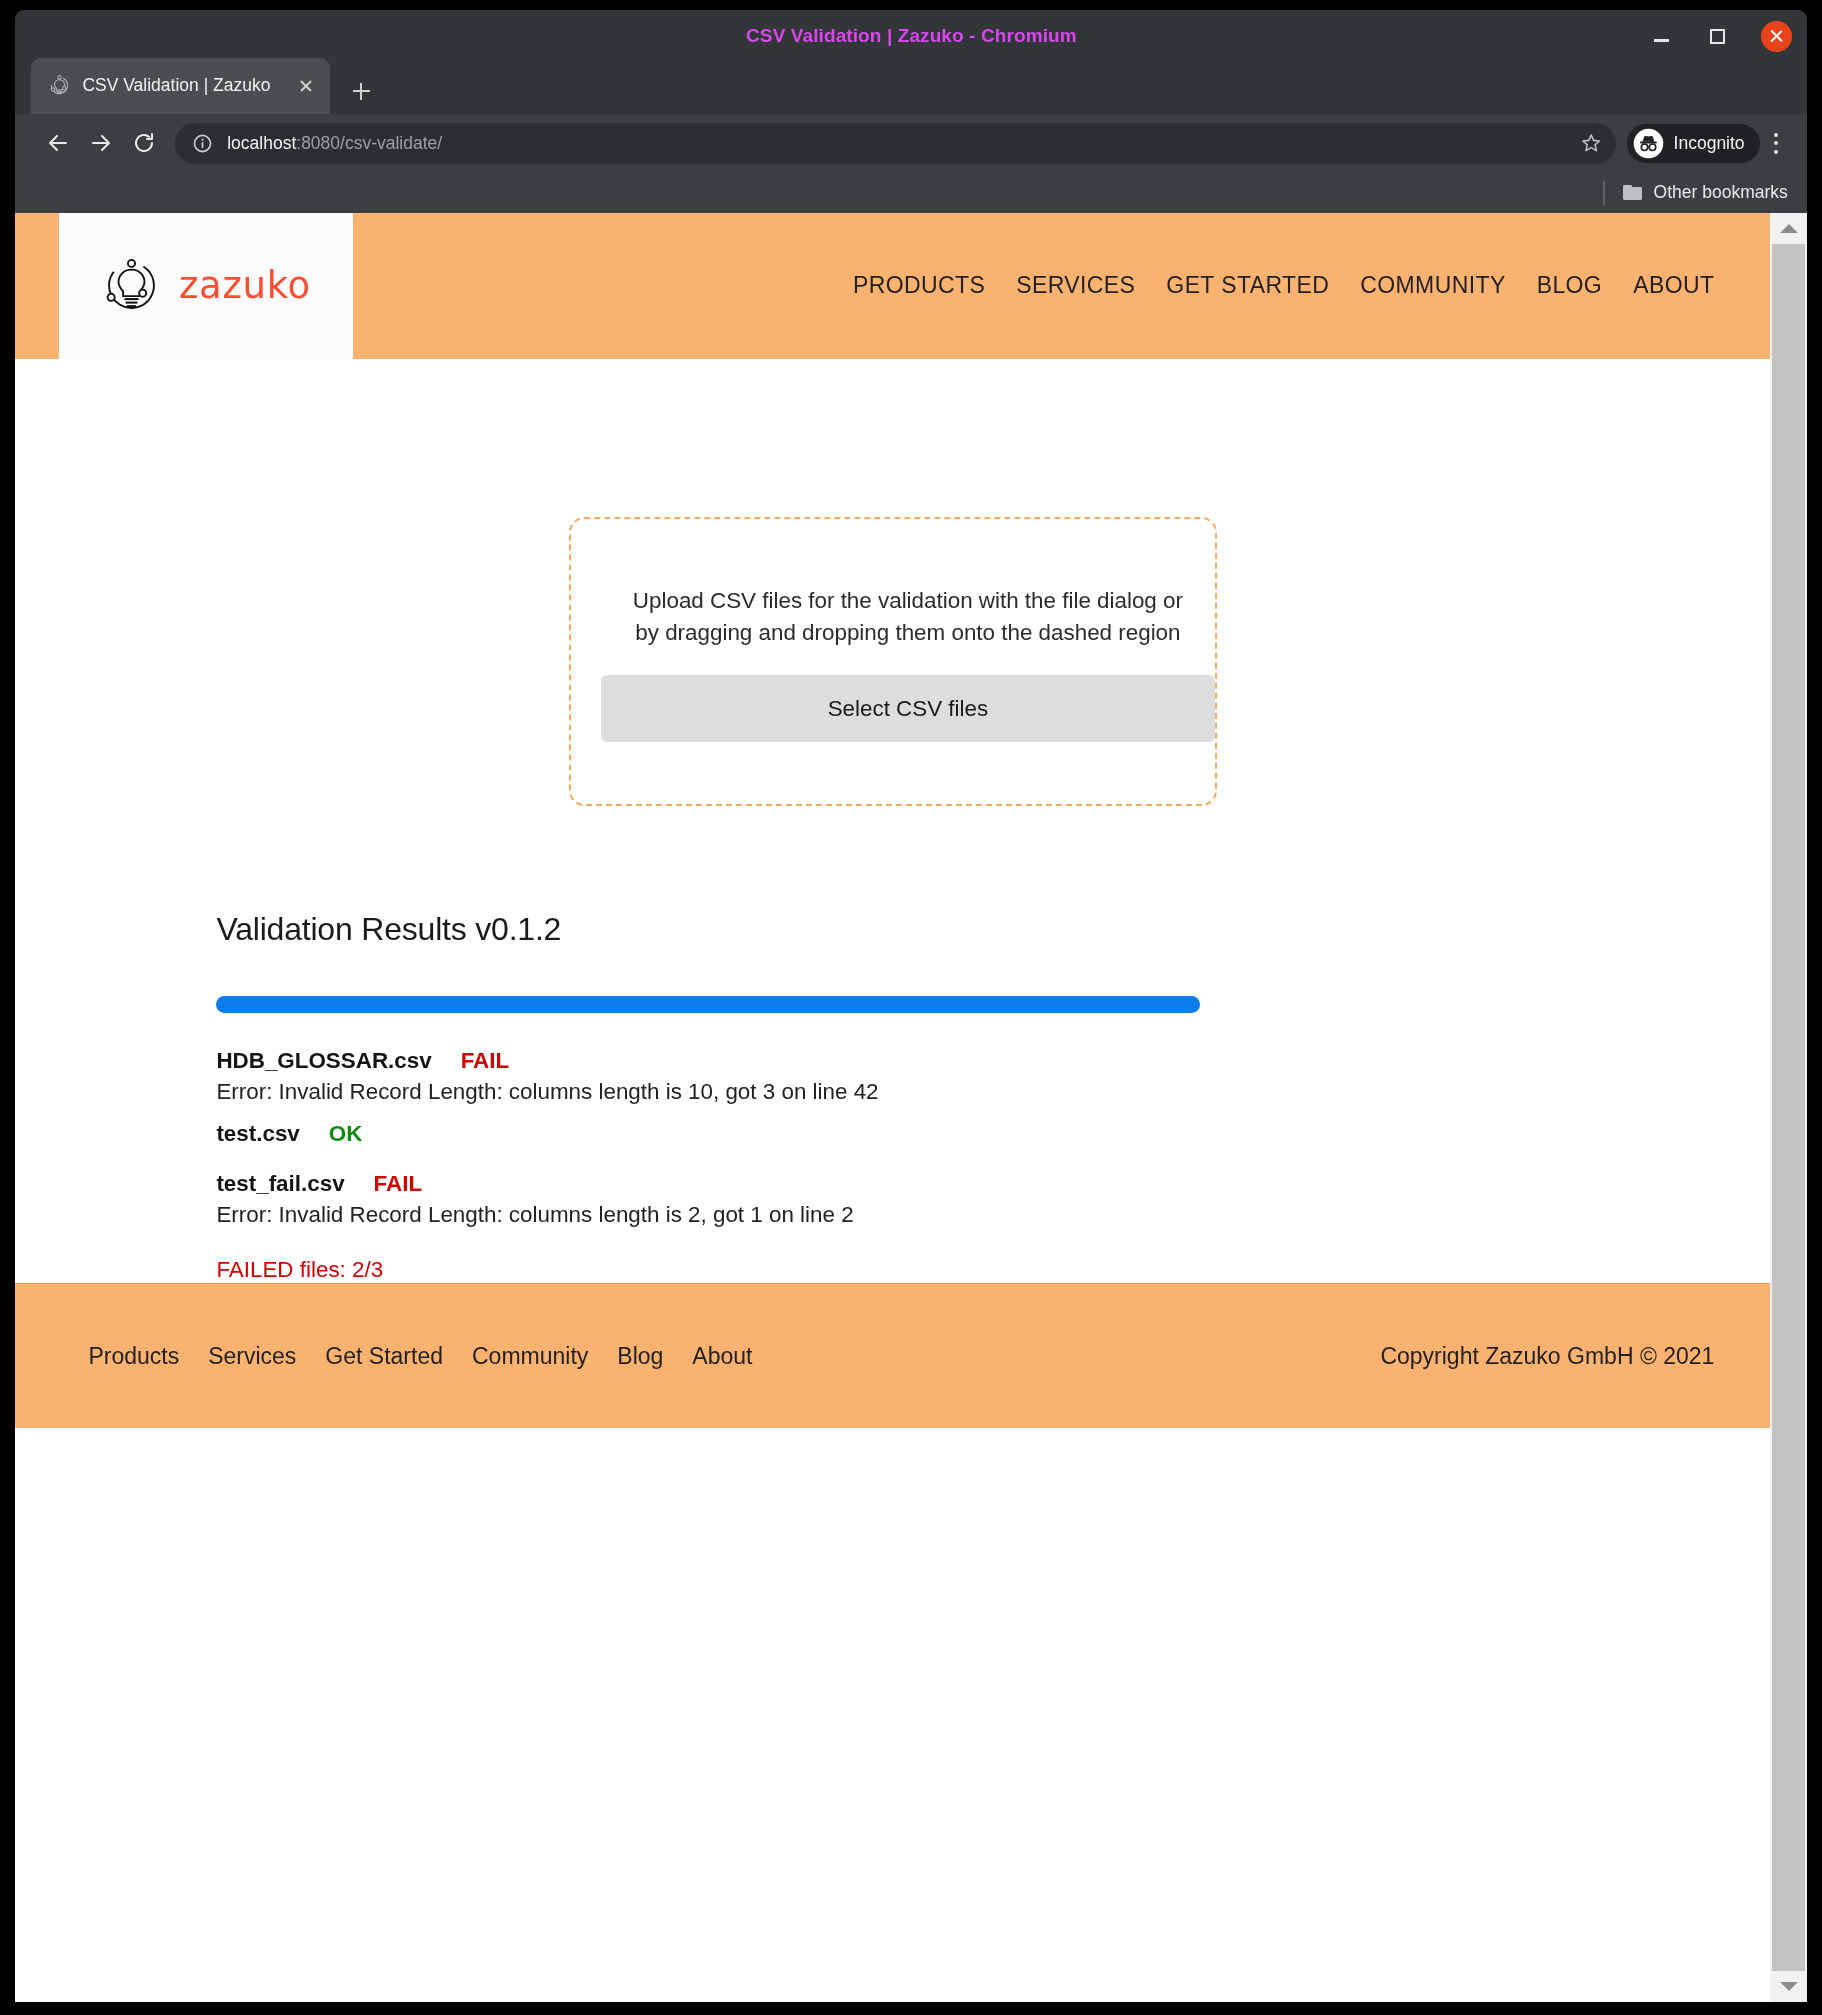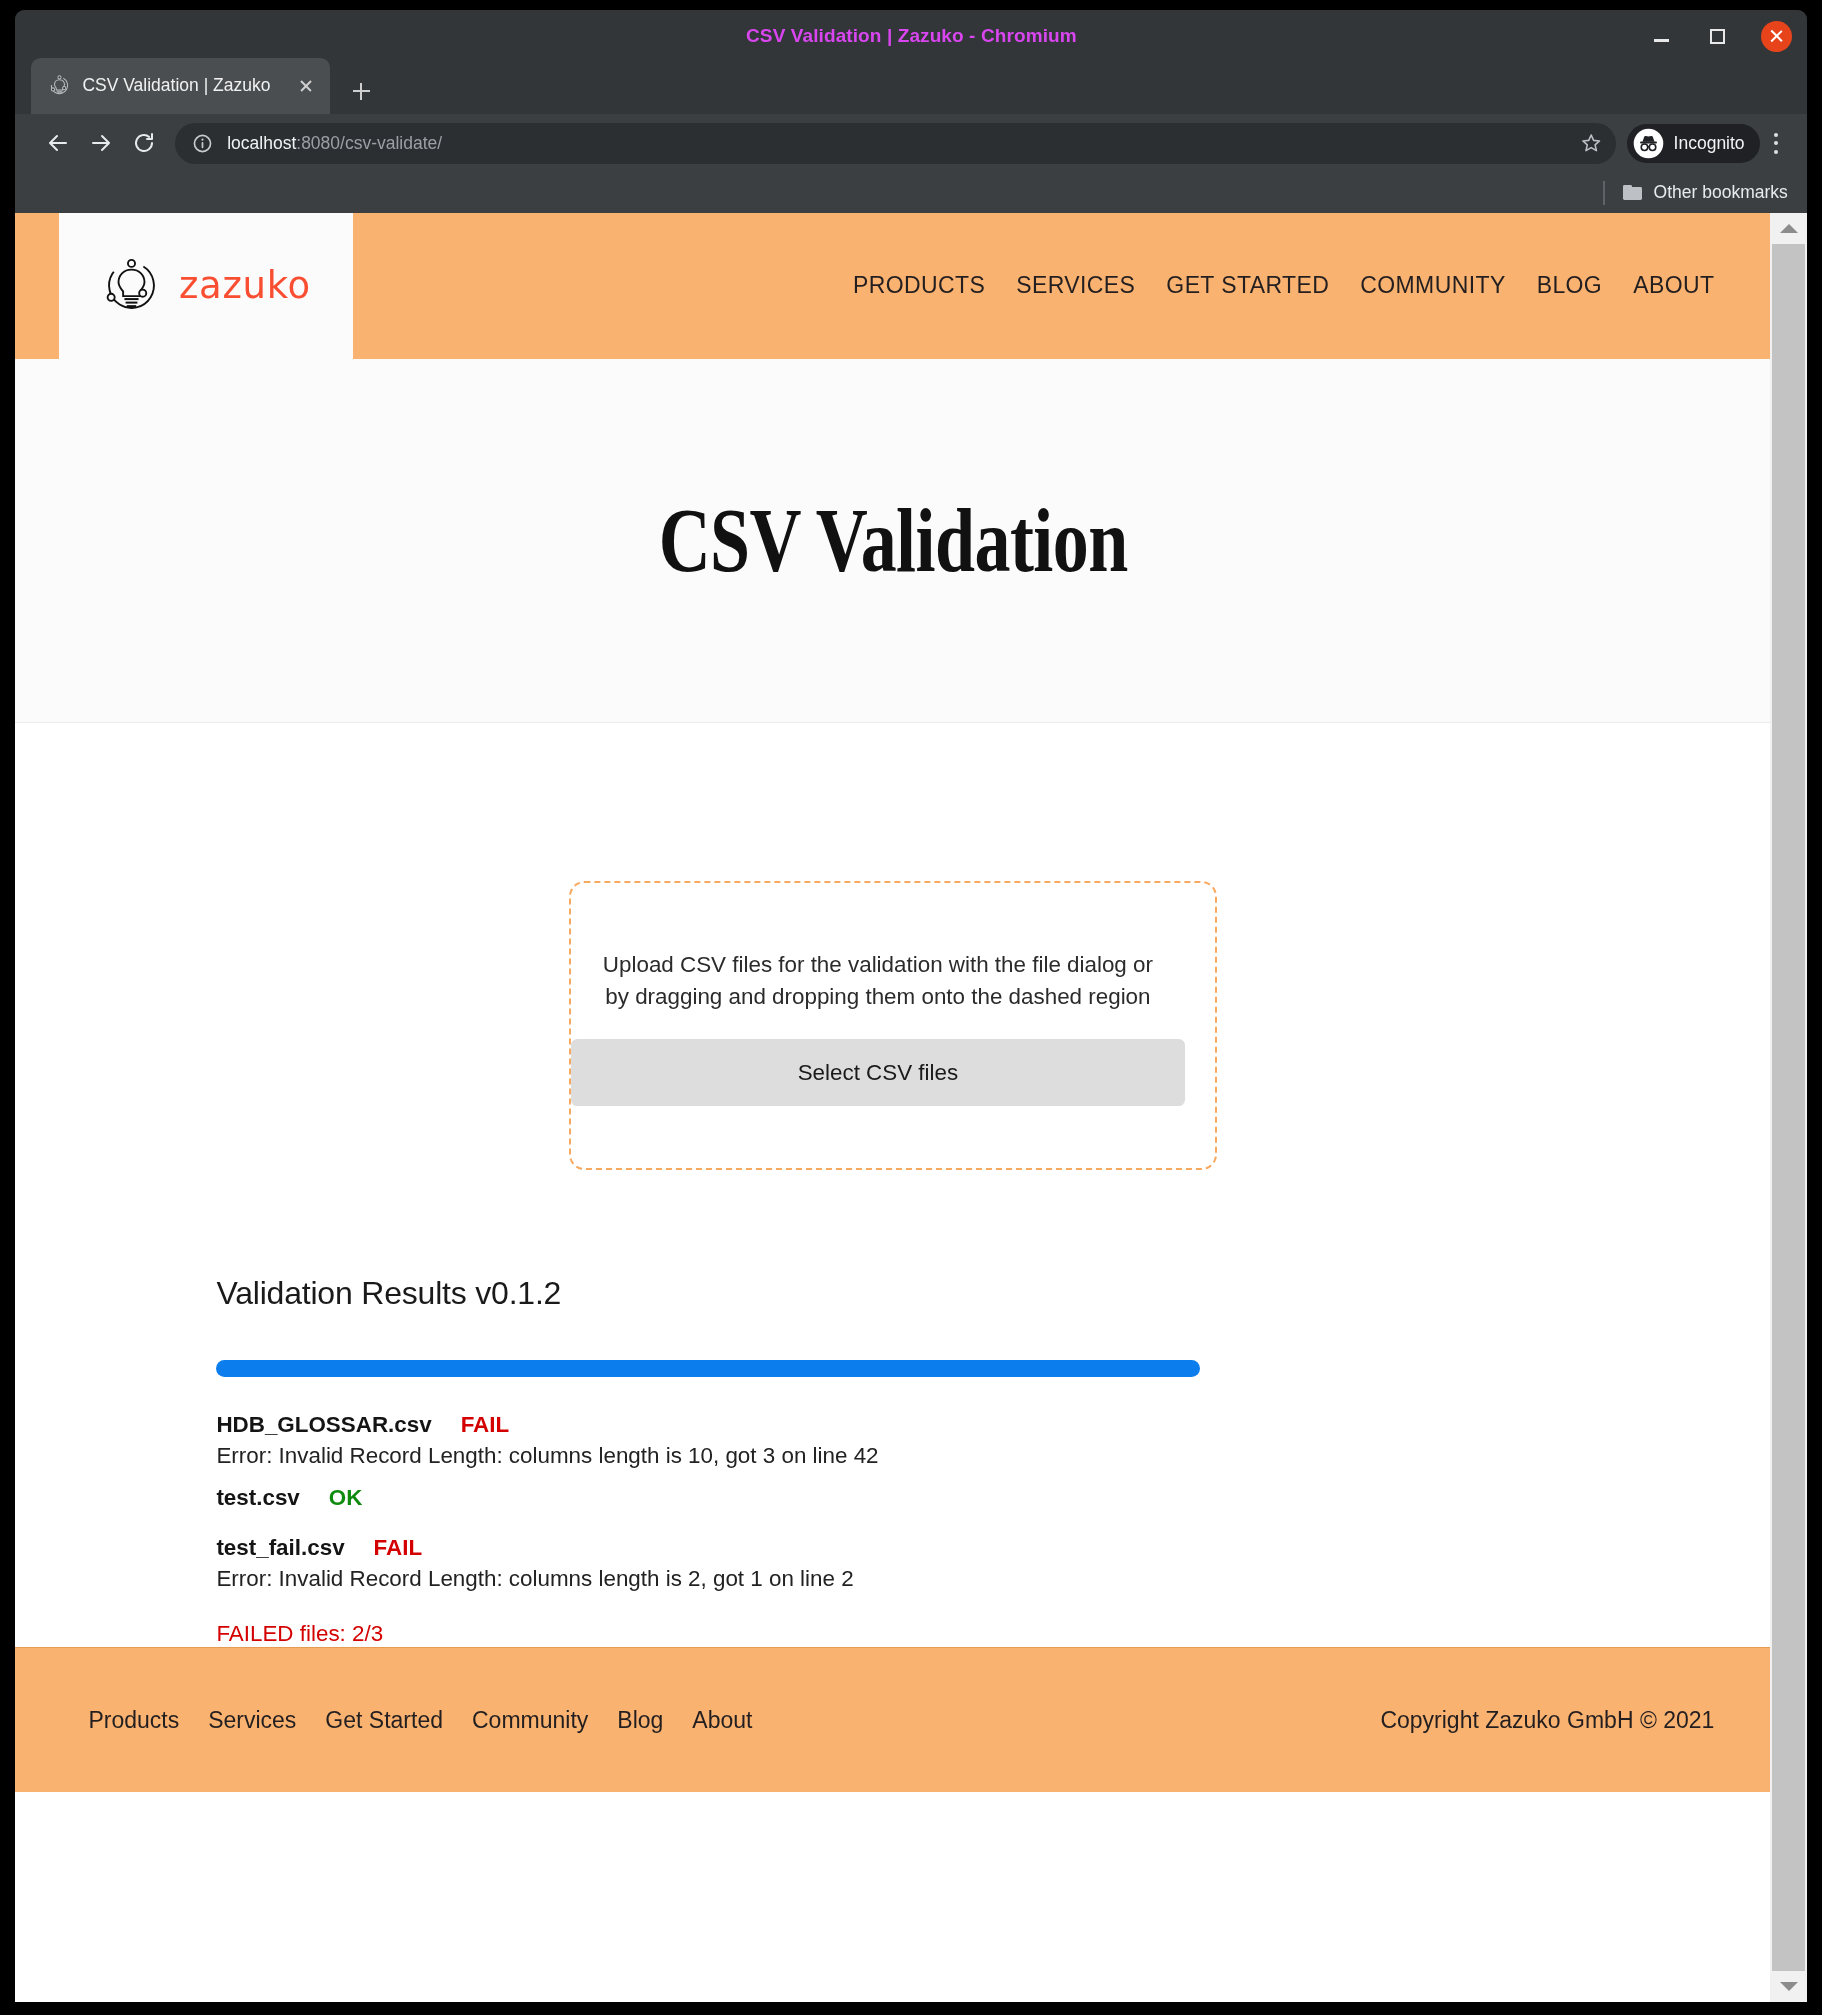--- a/index.html
+++ b/index.html
@@ -280,21 +280,21 @@
   }
 
   #dropzone {
     width: 648px;
     height: 289px;
     margin: 0 auto;
     border: 2.8px dashed #f7a95f;
     border-radius: 15.4px;
     display: flex;
     flex-direction: column;
-    align-items: flex-start;
+    align-items: flex-end;
     padding-top: 66px;
   }
   #dropzone-text {
     width: 614px;
     text-align: center;
     font-size: 22.4px;
     line-height: 1.42;
     color: #2b2b2b;
     padding: 0 25px;
   }
@@ -547,23 +547,20 @@
         <nav id="site-nav">
           <a class="nav-link">PRODUCTS</a>
           <a class="nav-link">SERVICES</a>
           <a class="nav-link">GET STARTED</a>
           <a class="nav-link">COMMUNITY</a>
           <a class="nav-link">BLOG</a>
           <a class="nav-link">ABOUT</a>
         </nav>
       </div>
 
-      <div id="hero">
-        <h1 id="hero-title">CSV Validation</h1>
-      </div>
 
       <div id="main">
 
         <div id="dropzone">
           <div id="dropzone-text">Upload CSV files for the validation with the file dialog or by dragging and dropping them onto the dashed region</div>
           <button id="select-files-button">Select CSV files</button>
         </div>
 
         <div id="results">
           <h2 id="results-heading">Validation Results v0.1.2</h2>

